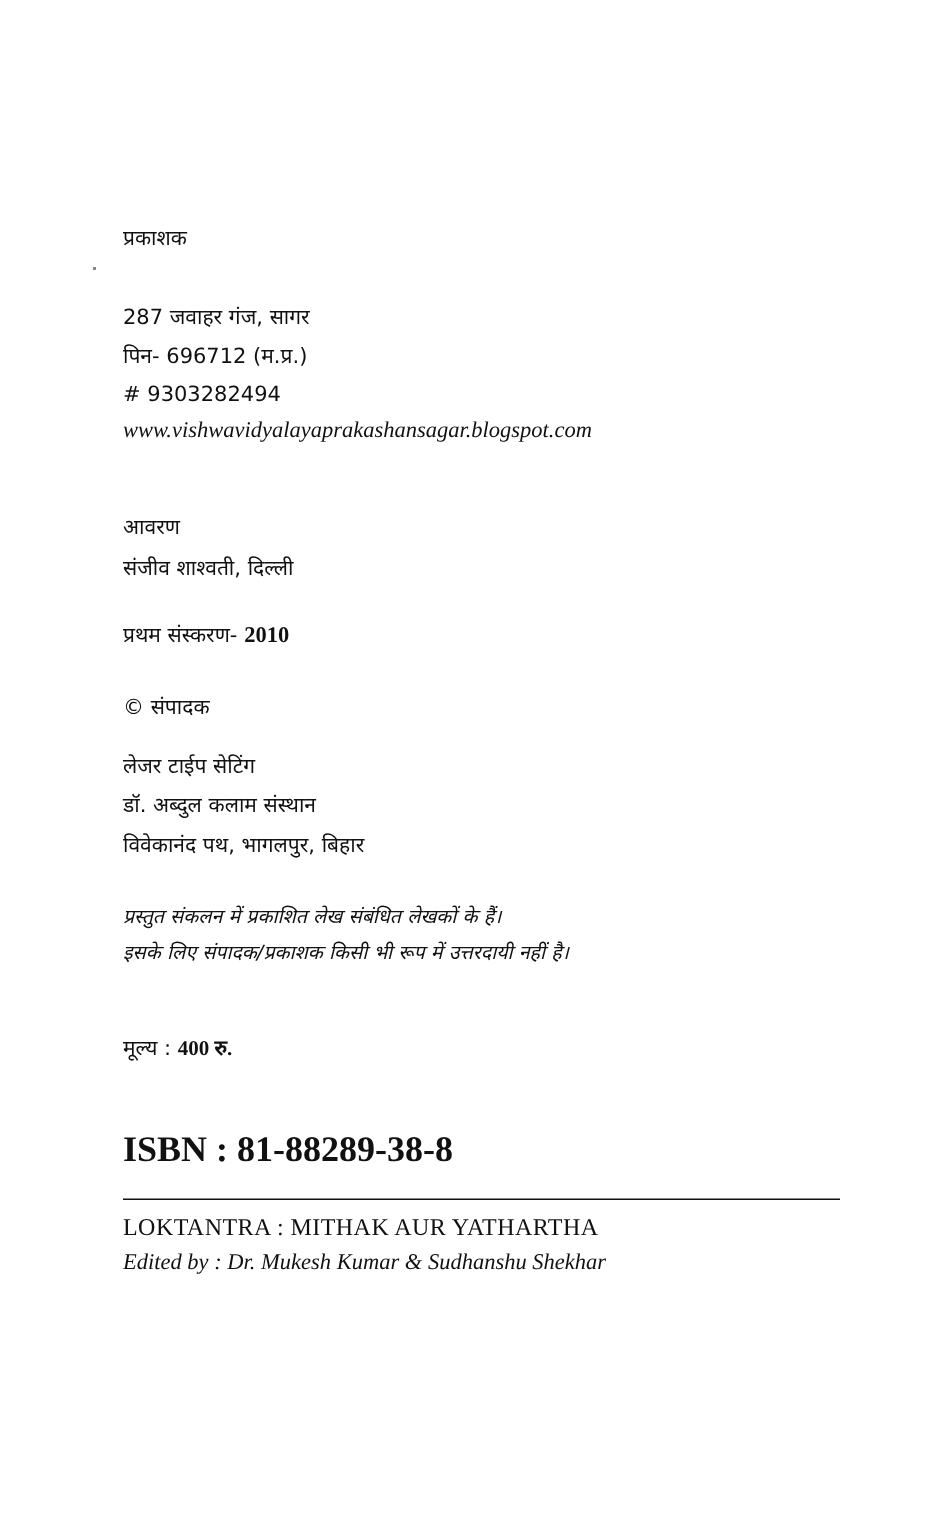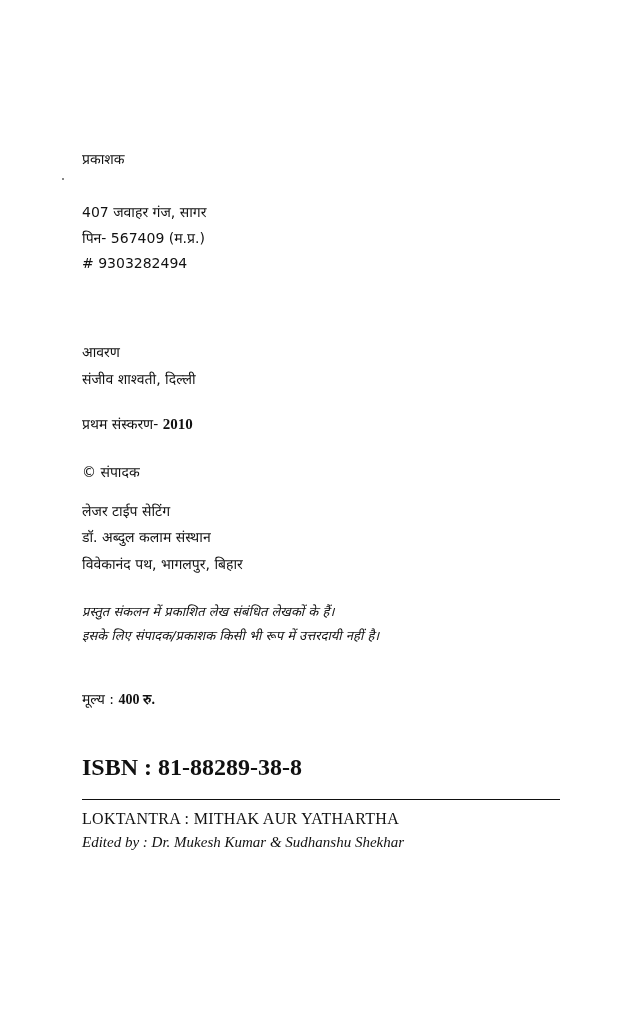--- a/index.html
+++ b/index.html
@@ -17,23 +17,24 @@
   .edited { font-family: "Liberation Serif", serif; font-style: italic; font-size: 15px; text-align: right; }
   .dot { position: absolute; left: 62px; top: 178px; width: 2px; height: 2px; background: #888; }
 </style>
 </head>
 <body>
 
 <div class="page">
   <div class="dot"></div>
 
   <div class="line hi" style="top:150px">प्रकाशक</div>
-  <div class="line hi" style="top:203px">407 जवाहर गंज, सागर</div>
-  <div class="line hi" style="top:229px">पिन- 567409 (म.प्र.)</div>
+  <div class="line hi" style="top:203px">287 जवाहर गंज, सागर</div>
+  <div class="line hi" style="top:229px">पिन- 696712 (म.प्र.)</div>
   <div class="line hi" style="top:254px">#  9303282494</div>
+  <div class="line it" style="top:278px">www.vishwavidyalayaprakashansagar.blogspot.com</div>
 
   <div class="line hi" style="top:343px">आवरण</div>
   <div class="line hi" style="top:370px">संजीव शाश्वती,  दिल्ली</div>
 
   <div class="line hi" style="top:415px">
     <span>प्रथम संस्करण-</span>
     <span class="bold" style="font-size:15px">2010</span>
   </div>
 
   <div class="line hi" style="top:463px">© संपादक</div>

